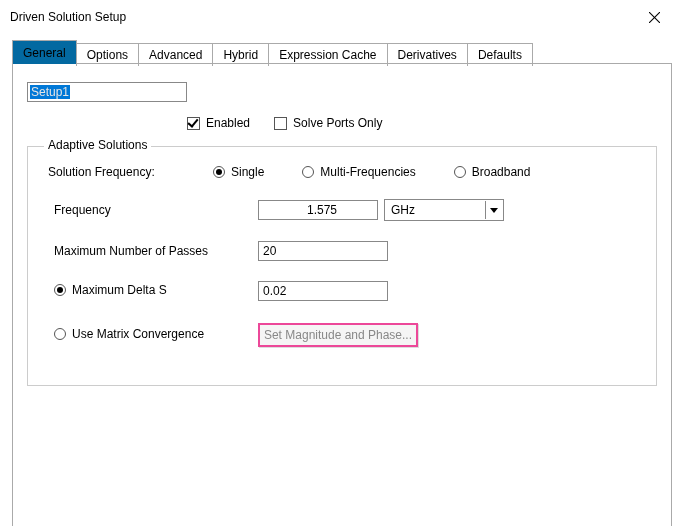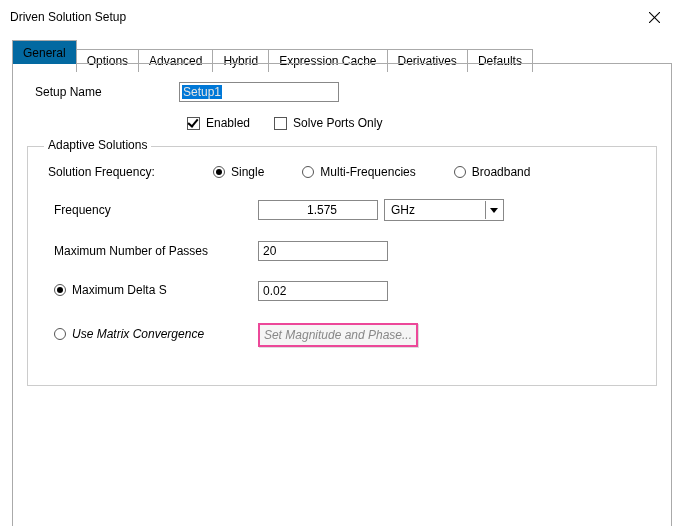--- a/index.html
+++ b/index.html
@@ -57,21 +57,21 @@
     }
     .tab.active {
       border-top: 1px solid #aaa;
       border-left: 1px solid #aaa;
       border-right: 1px solid #aaa;
       z-index: 2;
       background: #0369a1;
       padding-top: 5px;
     }
     .tab.inactive {
-      top: 8px;
+      top: 2px;
     }
     .tab-content-area {
       margin: 0 12px 12px 12px;
       border: 1px solid #aaa;
       border-top: 1px solid #aaa;
       height: 470px;
       position: relative;
       top: -1px;
       padding: 18px 14px;
     }
@@ -266,21 +266,20 @@
   <div class="tab inactive">Advanced</div>
   <div class="tab inactive">Hybrid</div>
   <div class="tab inactive">Expression Cache</div>
   <div class="tab inactive">Derivatives</div>
   <div class="tab inactive">Defaults</div>
 </div>
 
 <div class="tab-content-area">
 
   <div class="row">
-    <span class="label setup-name-label">Setup Name</span>
     <div class="text-input setup-name-input" style="padding:2px 2px;">
       <span class="setup-name-input-inner">Setup1</span>
     </div>
   </div>
 
   <div class="row checkbox-row">
     <div class="checkbox-wrap">
       <span class="checkbox-box checked"></span>
       <span class="label">Enabled</span>
     </div>
@@ -332,21 +331,21 @@
     <div class="conv-radio-row">
       <div class="conv-radio-col">
         <div class="radio-wrap">
           <span class="radio-circle checked"></span>
           <span class="label">Maximum Delta S</span>
         </div>
       </div>
       <input class="text-input delta-input" value="0.02" style="">
     </div>
 
-    <div class="conv-radio-row" style="margin-bottom:0;font-style:italic;">
+    <div class="conv-radio-row" style="margin-bottom:0;">
       <div class="conv-radio-col">
         <div class="radio-wrap">
           <span class="radio-circle"></span>
           <span class="label">Use Matrix Convergence</span>
         </div>
       </div>
       <div class="disabled-btn">
         <span>Set Magnitude and Phase...</span>
       </div>
     </div>

